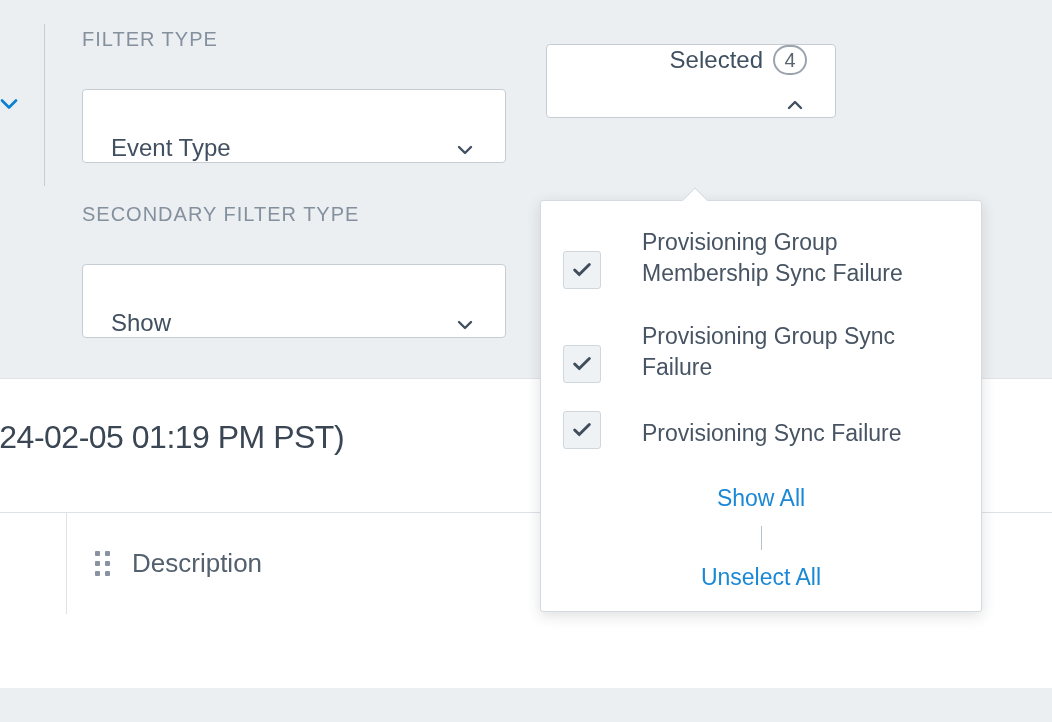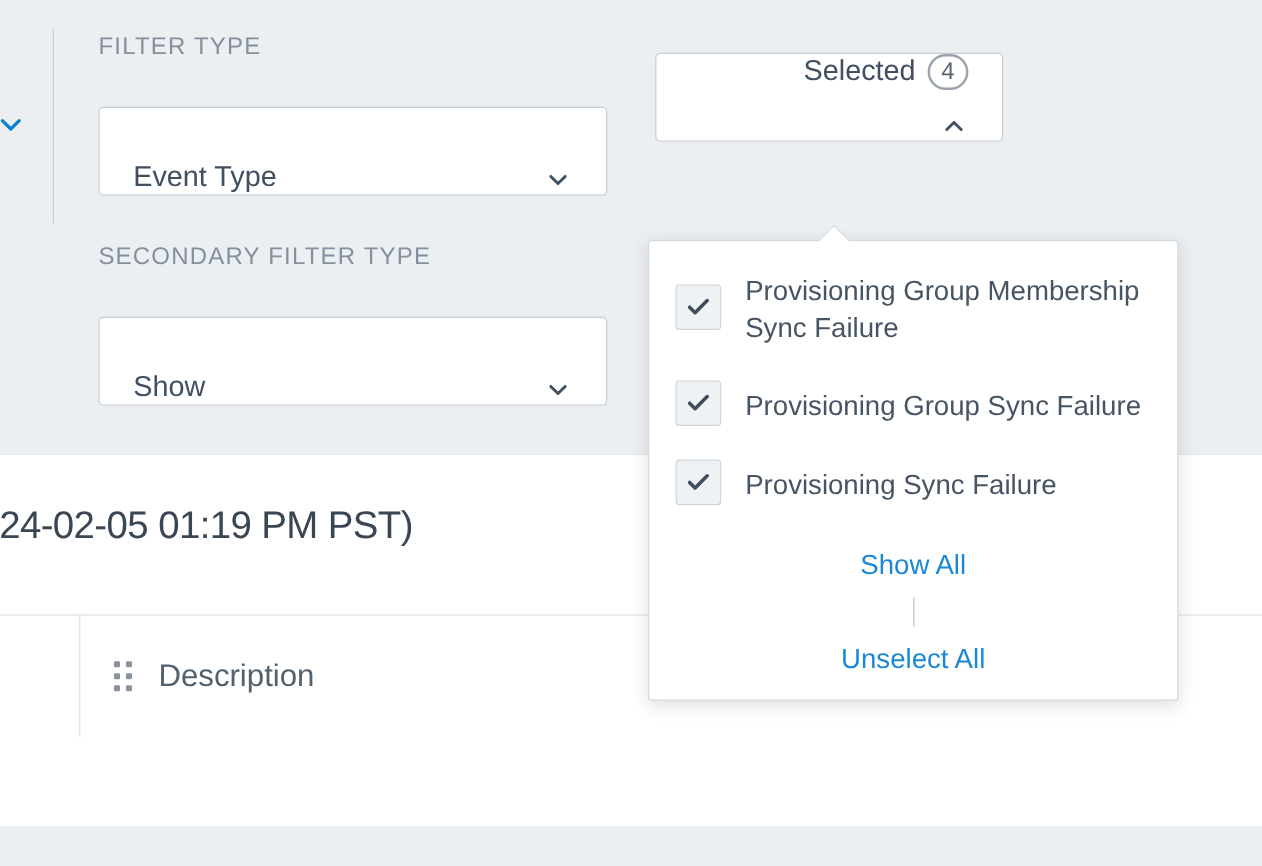--- a/index.html
+++ b/index.html
@@ -185,22 +185,22 @@
       outline: none;
     }
 
     .search-box .search-icon { color: #6f7b89; }
     .search-box .clear-icon { color: #6f7b89; cursor: pointer; }
 
     .options-list { display: flex; flex-direction: column; gap: 28px; margin-bottom: 36px; }
 
     .option-row {
       display: flex;
-      align-items: center;
-      gap: 20px;
+      align-items: flex-end;
+      gap: 41px;
       cursor: pointer;
     }
 
     .checkbox {
       width: 38px;
       height: 38px;
       background: #eef2f4;
       border: 1px solid #cfd6dc;
       border-radius: 3px;
       display: flex;

